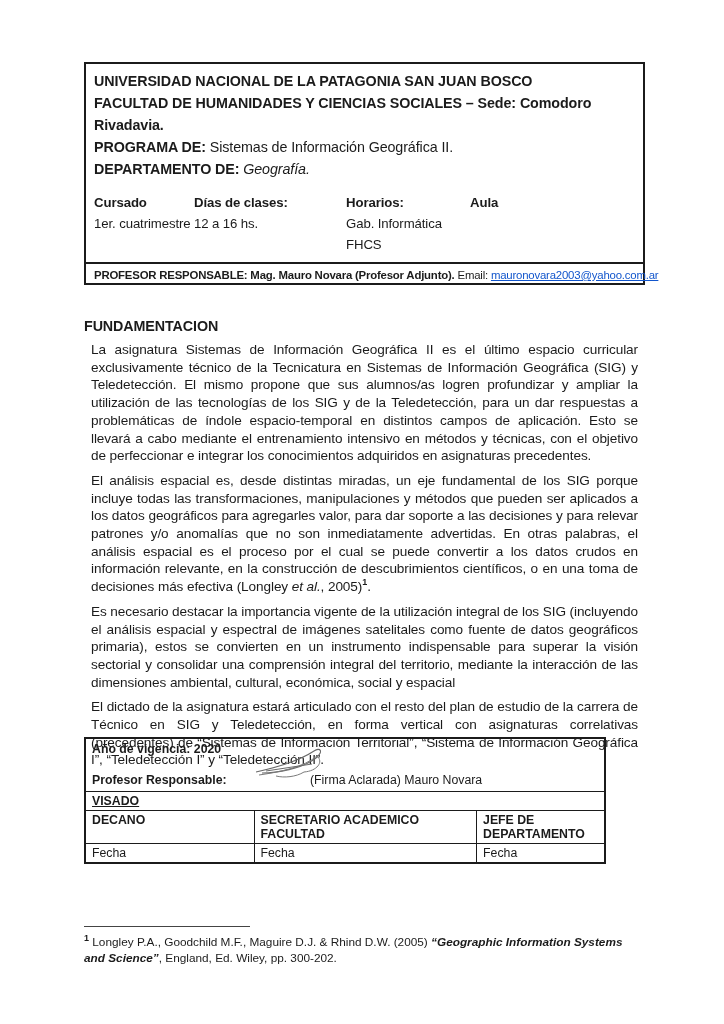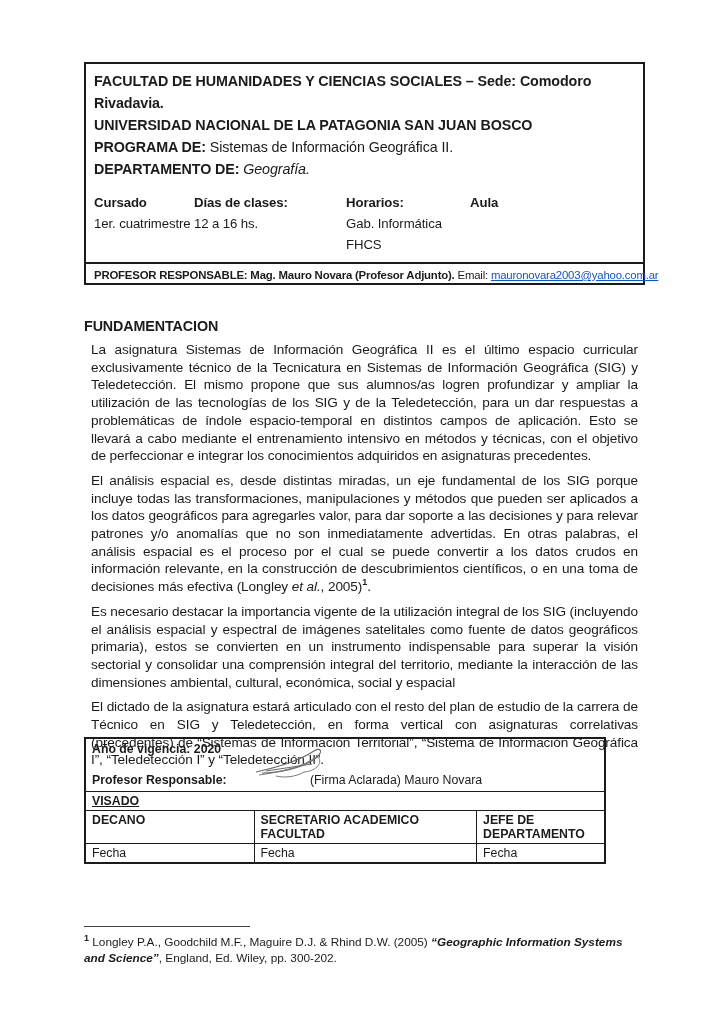--- a/index.html
+++ b/index.html
@@ -93,22 +93,22 @@
     margin-bottom:7px;
   }
   .bi{font-style:italic;font-weight:600;}
 </style>
 </head>
 <body>
 
 <div class="page">
 
   <div class="hbox">
+    <div class="hline b">UNIVERSIDAD NACIONAL DE LA PATAGONIA SAN JUAN BOSCO</div>
     <div class="hline b">FACULTAD DE HUMANIDADES Y CIENCIAS SOCIALES – Sede: Comodoro Rivadavia.</div>
-    <div class="hline b">UNIVERSIDAD NACIONAL DE LA PATAGONIA SAN JUAN BOSCO</div>
     <div class="hline"><span class="b">PROGRAMA DE:</span><span> Sistemas de Información Geográfica II.</span></div>
     <div class="hline"><span class="b">DEPARTAMENTO DE:</span><span class="i"> Geografía.</span></div>
 
     <div class="schedule">
       <div class="b">Cursado</div>
       <div class="b">Días de clases:</div>
       <div class="b">Horarios:</div>
       <div class="b">Aula</div>
       <div>1er. cuatrimestre</div>
       <div>12 a 16 hs.</div>

